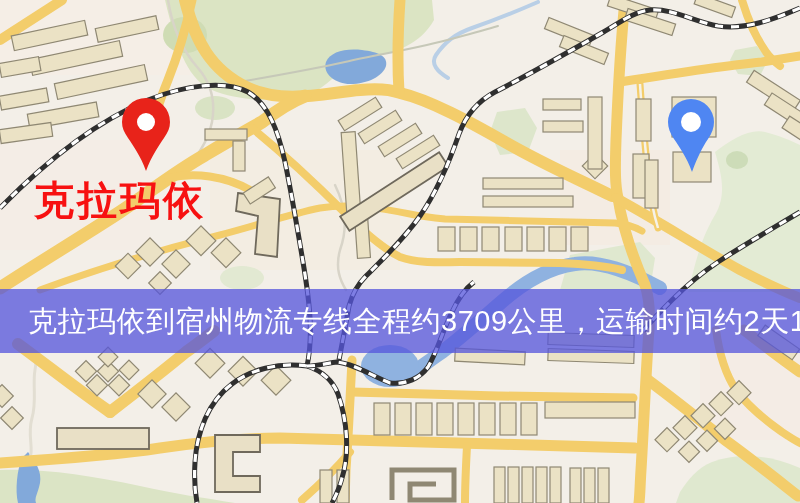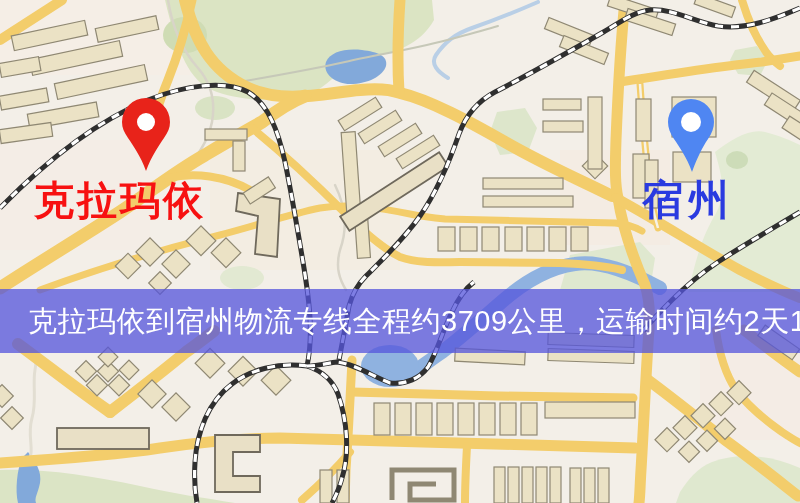--- a/index.html
+++ b/index.html
@@ -244,18 +244,17 @@
       <path d="M146,171 C140,155 134,147 128,138 C124,132 122,128 122,122 A24,24 0 1 1 170,122 C170,128 168,132 164,138 C158,147 152,155 146,171 Z" fill="var(--pin-red)"></path>
       <circle cx="146" cy="122" r="9" fill="#ffffff"></circle>
     </g>
     <g>
       <path d="M692,172 C686,156 680,148 674,139 C670,133 668,128 668,122 A23,23 0 1 1 714,122 C714,128 712,133 708,139 C702,148 698,156 692,172 Z" fill="var(--pin-blue)"></path>
       <circle cx="691" cy="122" r="10" fill="#ffffff"></circle>
     </g>
   </svg>
 
   <div class="map-label origin-label">克拉玛依</div>
-  <div class="map-label destination-label">宿州</div>
 
   <div class="banner">
     <span>克拉玛依到宿州物流专线全程约3709公里，运输时间约2天13小时.</span>
   </div>
 </div>
 
 </body></html>

